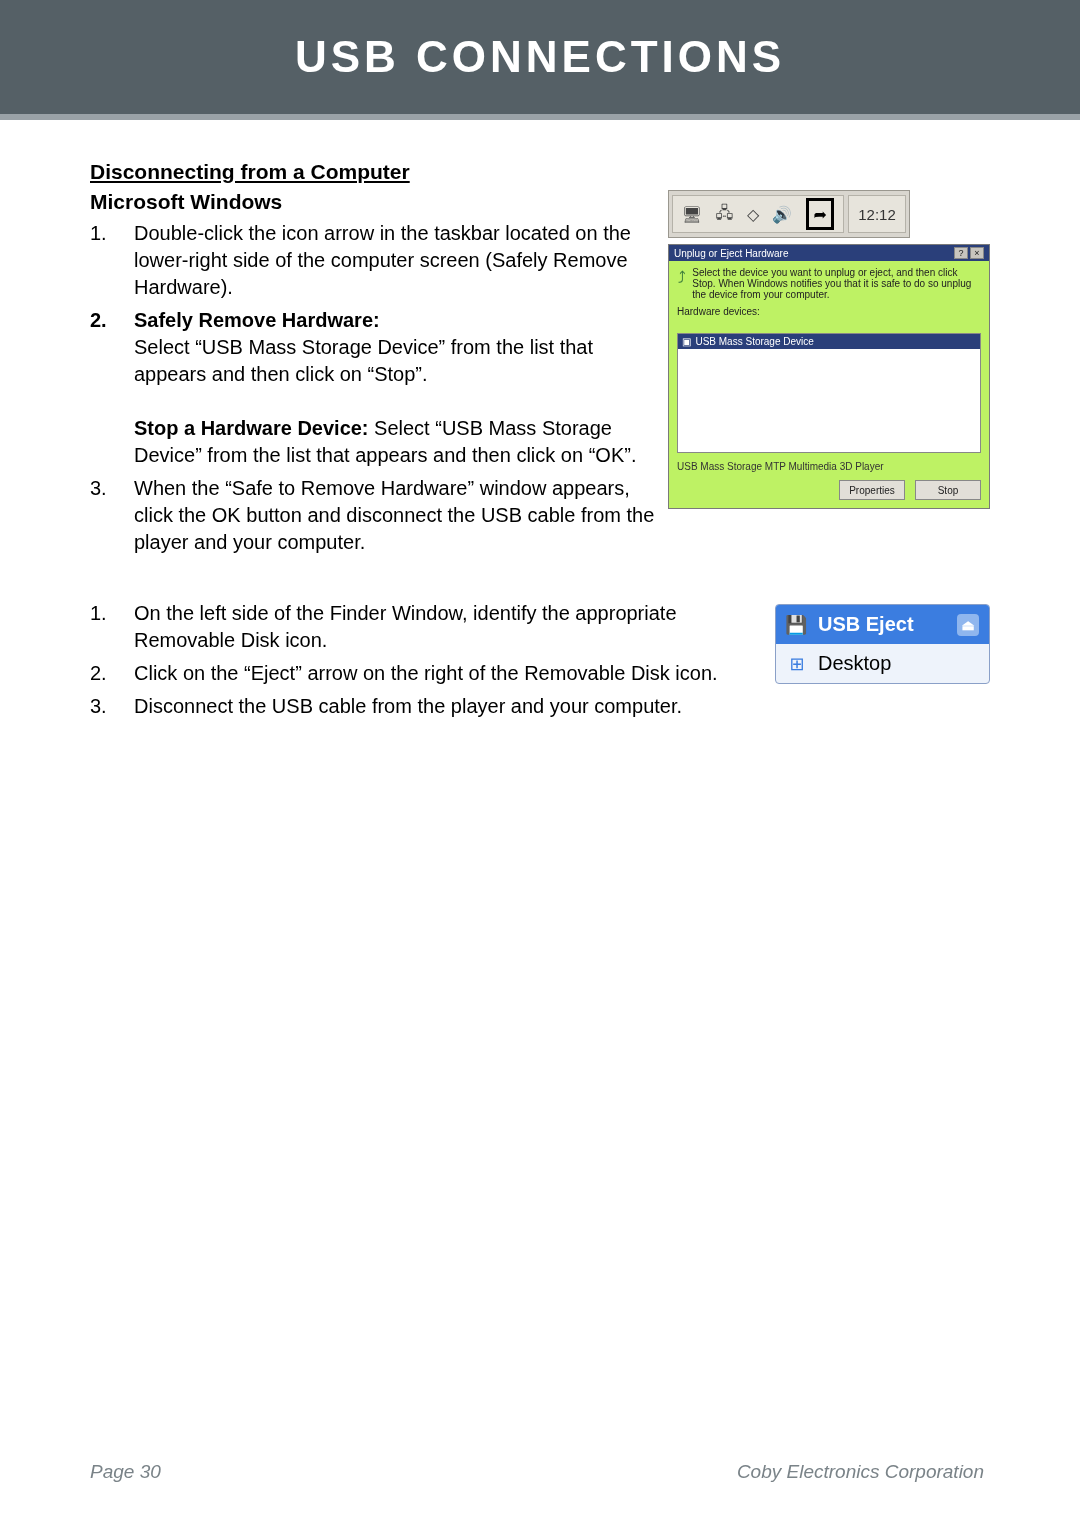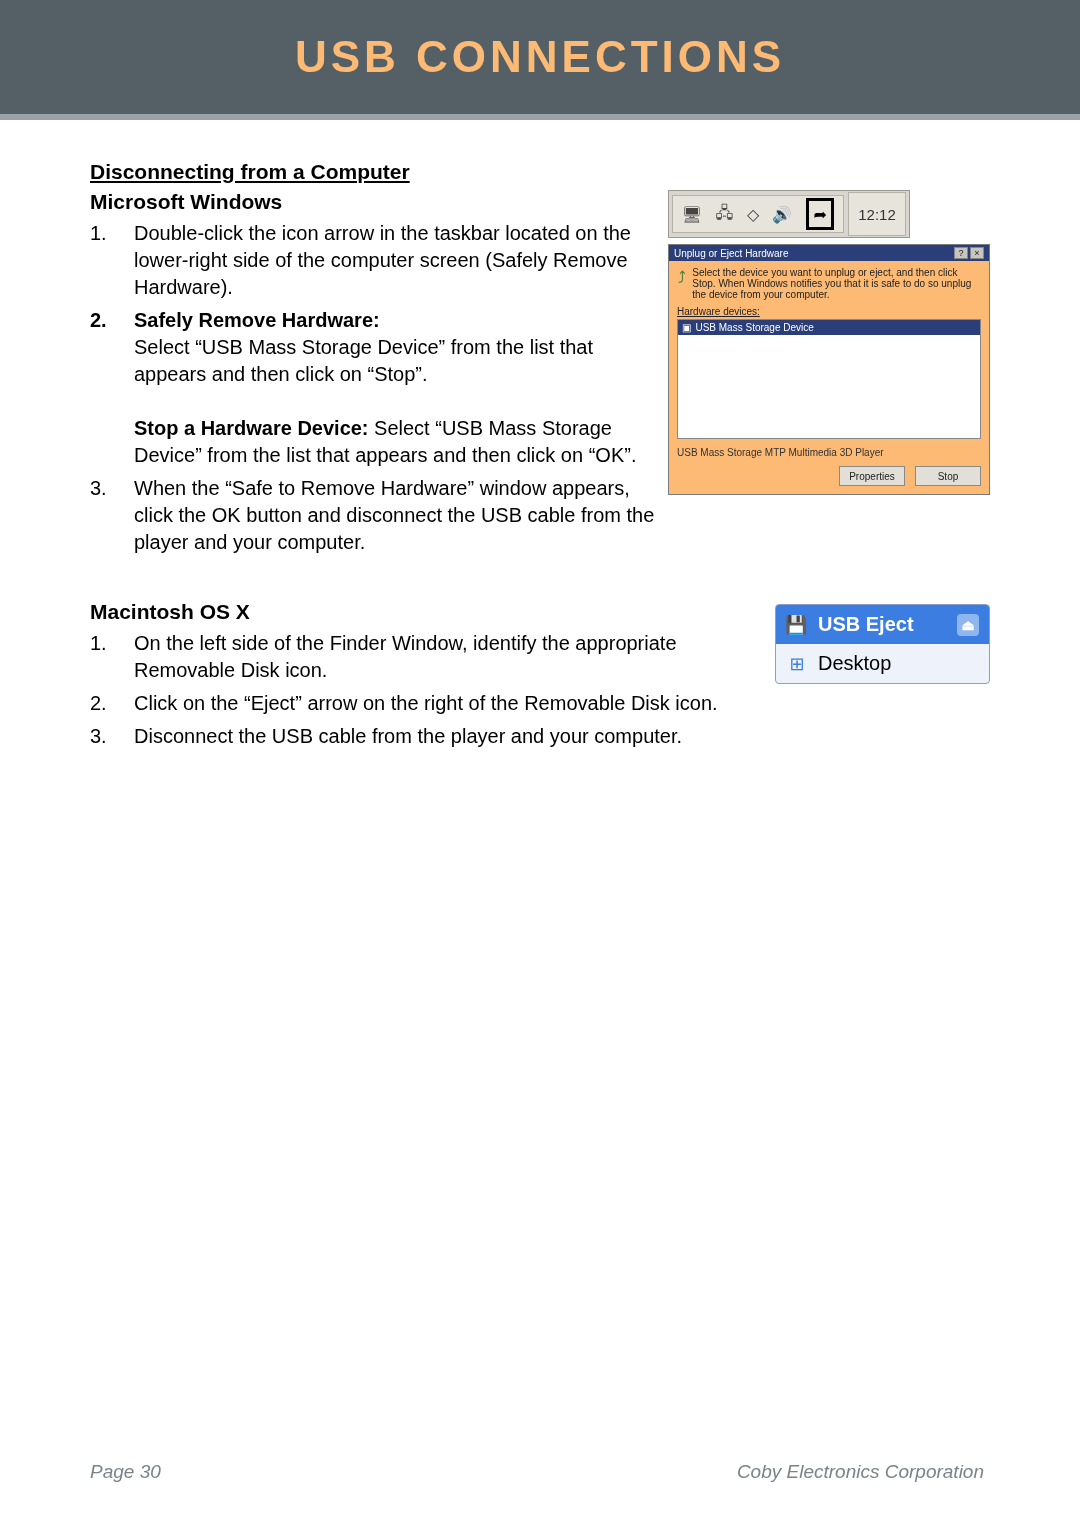--- a/index.html
+++ b/index.html
@@ -17,21 +17,21 @@
     background: #556066;
     border-bottom: 6px solid #9aa2a7;
     display: flex;
     align-items: center;
     justify-content: center;
   }
   .header-title {
     font-family: "Century Gothic", "Futura", Arial, sans-serif;
     font-size: 44px;
     letter-spacing: 4px;
-    color: #fdba74;
+    color: #ffffff;
     font-weight: 600;
   }
   .page-content {
     padding: 40px 90px 0 90px;
   }
   .section-heading {
     font-size: 21px;
     font-weight: bold;
     text-decoration: underline;
     margin-bottom: 6px;
@@ -92,31 +92,31 @@
   }
   .tray-icons .ico { font-size: 16px; color:#444; }
   .tray-highlight {
     border: 3px solid #000;
     width: 28px; height: 32px;
     display:flex;align-items:center;justify-content:center;
     font-size:16px;
   }
   .clock {
     width: 58px;
-    height: 44px;
+    height: 38px;
     background: #e7e4dc;
     border: 1px solid #b5b2a9;
     display:flex;align-items:center;justify-content:center;
     font-size:15px;color:#333;
   }
 
   
   .dialog-shot {
     width: 322px;
-    background: #fdba74;
+    background: #bef264;
     border: 1px solid #7a7a7a;
     font-size: 10px;
     color:#222;
     margin-top: 6px;
   }
   .dlg-titlebar {
     background: #2a3f7a;
     color: #fff;
     font-size: 10px;
     padding: 2px 5px;
@@ -130,21 +130,21 @@
     font-size:9px;line-height:10px;text-align:center;color:#222;
   }
   .dlg-body { padding: 6px 8px 8px 8px; }
   .dlg-inst {
     display:flex; gap:6px; margin-bottom:6px;
   }
   .dlg-inst .ej-icon {
     width:22px;height:22px;display:flex;align-items:center;justify-content:center;
     font-size:16px;color:#3a7a3a;
   }
-  .dlg-label { margin-bottom:2px; text-decoration: underline; }
+  .dlg-label { margin-bottom:16px; }
   .dlg-listbox {
     width:100%;
     height:120px;
     background:#ffffff;
     border:1px solid #888;
   }
   .dlg-listbox .selitem{
     background:#2a3f7a;color:#fff;font-size:10px;padding:2px 4px;
     display:flex;align-items:center;gap:4px;
   }
@@ -273,21 +273,20 @@
             <div class="dlg-btn">Properties</div>
             <div class="dlg-btn">Stop</div>
           </div>
         </div>
       </div>
     </div>
   </div>
 
   <div class="two-col mac-section">
     <div class="text-col">
-      <div class="sub-heading">Macintosh OS X</div>
       <ol class="num-list">
         <li>
           <span class="num">1.</span>
           <span class="licontent">On the left side of the Finder Window, identify the appropriate Removable Disk icon.</span>
         </li>
         <li>
           <span class="num">2.</span>
           <span class="licontent">Click on the “Eject” arrow on the right of the Removable Disk icon.</span>
         </li>
         <li>

